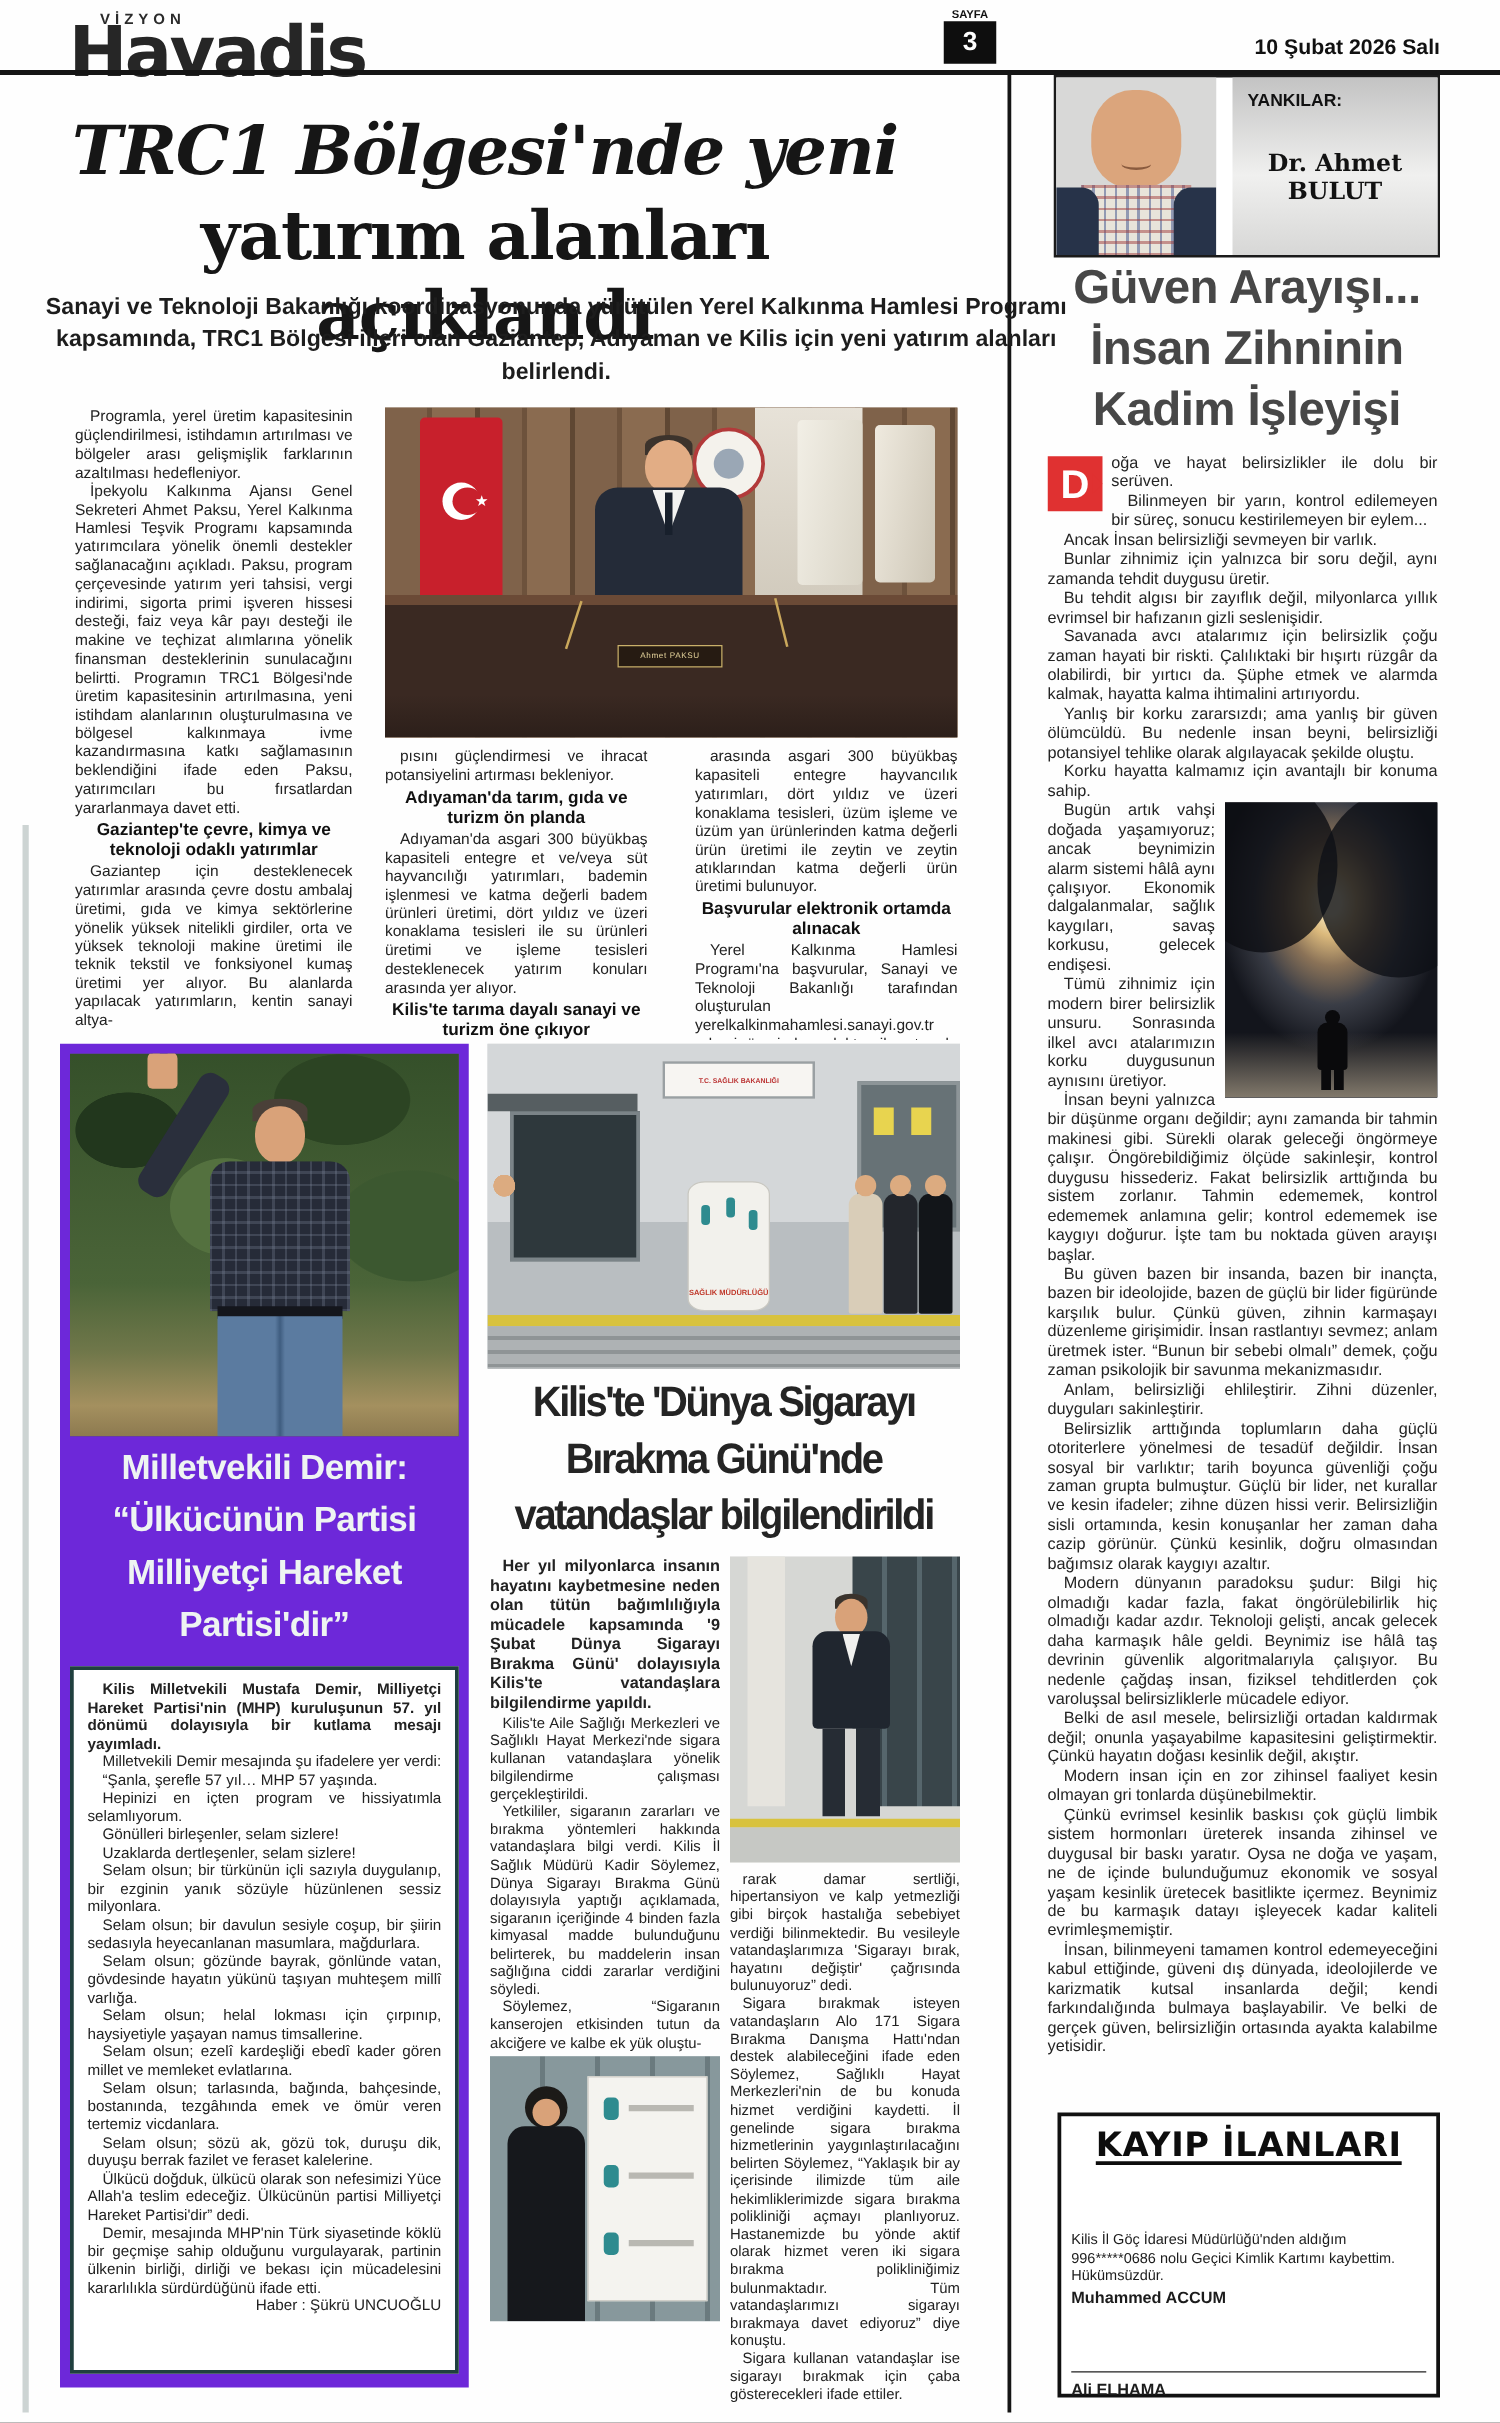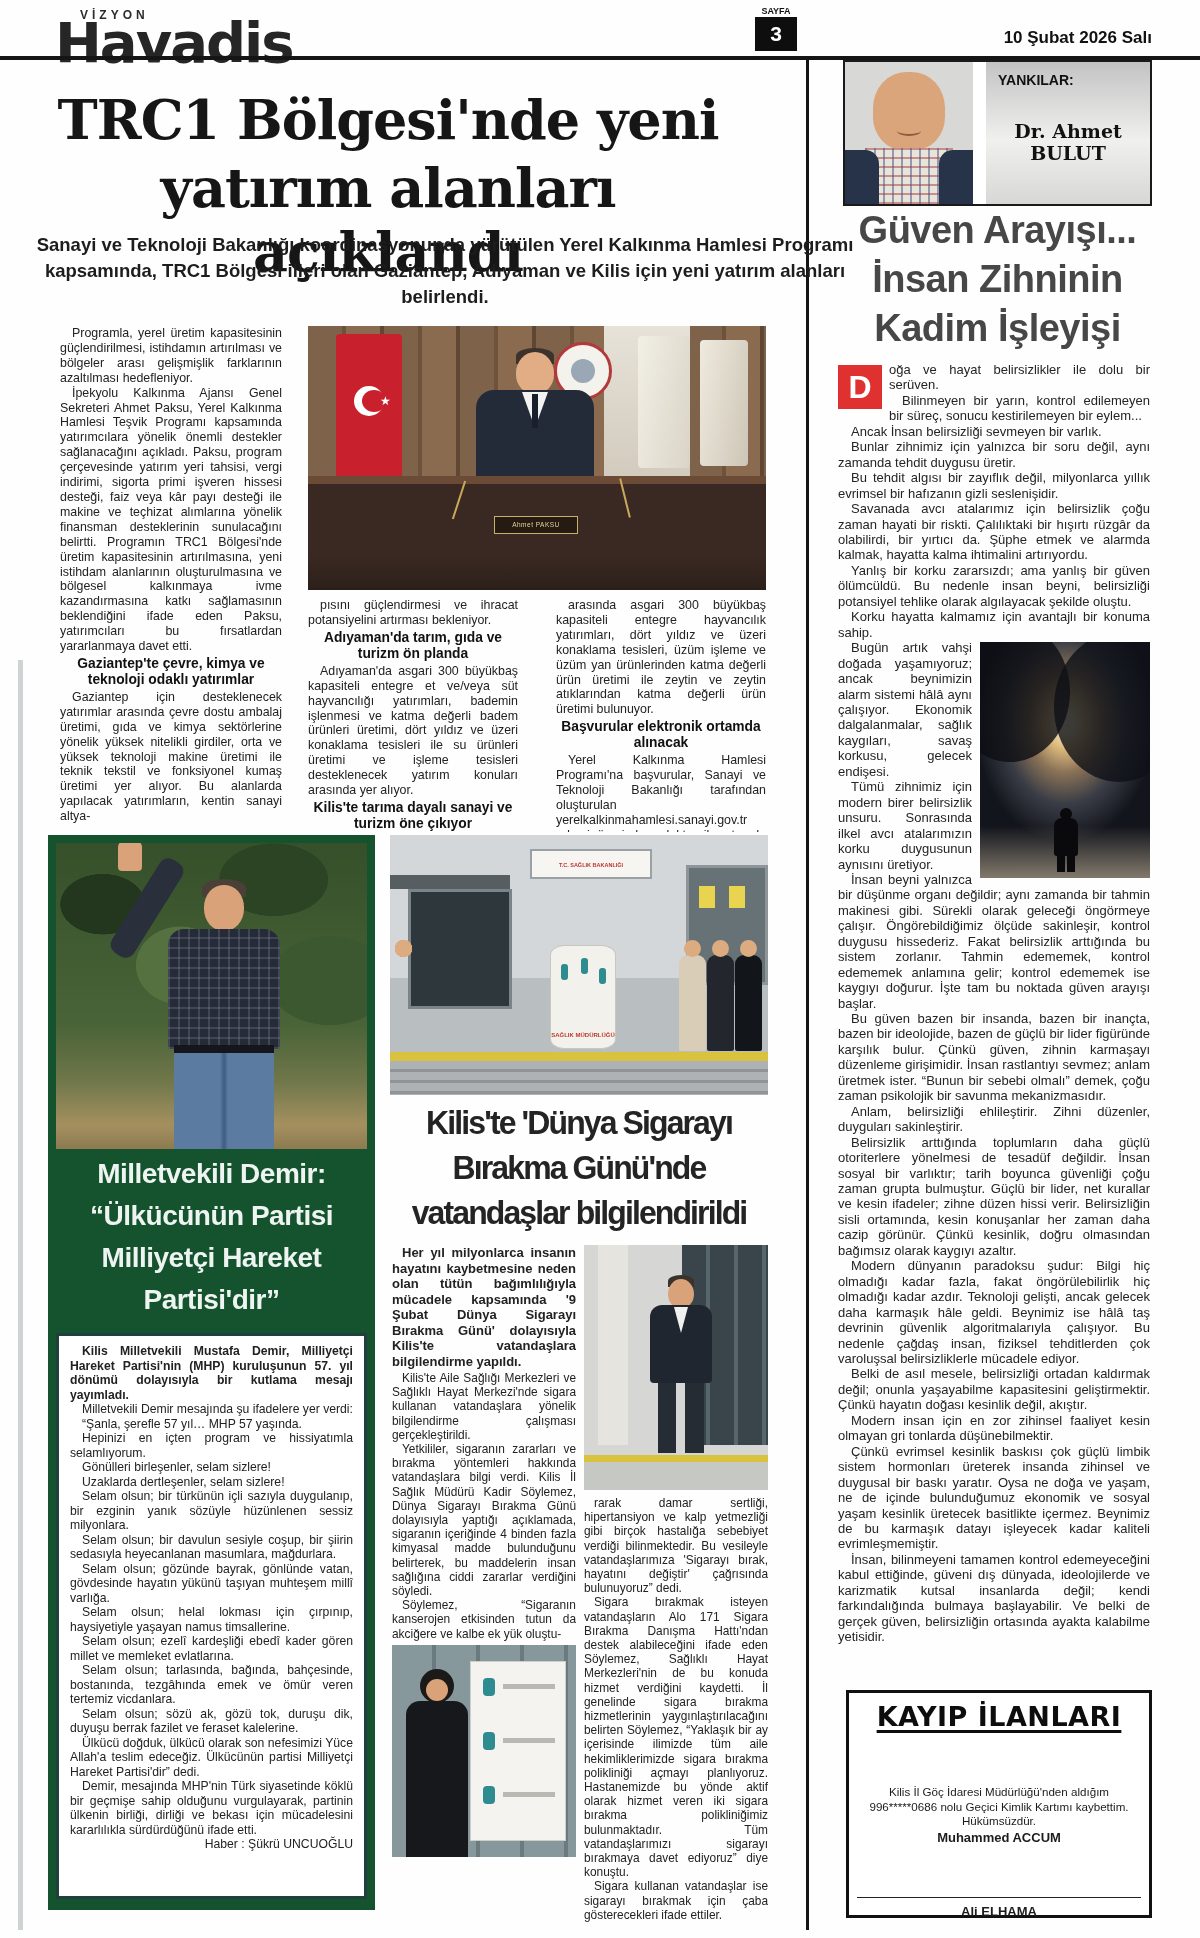--- a/index.html
+++ b/index.html
@@ -15,21 +15,21 @@
   .brand-rule { position:absolute; left:55px; top:58px; width:280px; height:2px; background:#2a2a2a; }
   .sayfa-label { position:absolute; left:752px; top:6px; width:48px; text-align:center; font-size:9px; font-weight:bold; color:#111; }
   .sayfa-box { position:absolute; left:755px; top:17px; width:42px; height:34px; background:#0e0e0e; color:#fff; font-size:21px; font-weight:bold; text-align:center; line-height:34px; }
   .edition-date { position:absolute; right:48px; top:28px; width:300px; text-align:right; font-size:17px; font-weight:bold; color:#111; }
   .head-rule { position:absolute; left:0; top:56px; width:1200px; height:4px; background:#151515; }
   .v-rule { position:absolute; left:806px; top:60px; width:3px; height:1870px; background:#151515; }
   .scan-edge { position:absolute; left:18px; top:660px; width:5px; height:1270px; background:#cdd4d3; }
 
   
   .mh { position:absolute; left:30px; width:716px; text-align:center; font-family:"DejaVu Serif", serif; font-weight:bold; font-size:54px; letter-spacing:-1px; color:#161616; }
-  .mh1 { top:88px; } .mh2 { top:156px; }
+  .mh1 { top:88px;font-style:italic; } .mh2 { top:156px; }
   .deck { position:absolute; left:30px; top:232px; width:830px; text-align:center; font-size:18.5px; font-weight:bold; line-height:26px; color:#1d1d1d; }
   .ncol { position:absolute; top:326px; font-size:12.4px; line-height:14.9px; text-align:justify; color:#222; }
   .ncol p { text-indent:12px; }
   .ncol h4 { text-align:center; font-size:13.8px; line-height:16px; margin:2px 0; color:#111; }
   .c1 { left:60px;  width:222px; height:500px; overflow:hidden; }
   .c2 { left:308px; width:210px; top:598px; height:234px; overflow:hidden; }
   .c3 { left:556px; width:210px; top:598px; height:234px; overflow:hidden; }
 
   
   .photo-desk { position:absolute; left:308px; top:326px; width:458px; height:264px; overflow:hidden; background:#7c5f45; }
@@ -47,21 +47,21 @@
   .pm-hair { position:absolute; left:208px; top:22px; width:38px; height:16px; background:#3c332c; border-radius:50% 50% 0 0; }
   .pm-torso { position:absolute; left:168px; top:64px; width:118px; height:92px; background:#242b38; border-radius:18px 18px 0 0; }
   .pm-shirt { position:absolute; left:214px; top:66px; width:26px; height:36px; background:#f3f3f1; clip-path:polygon(0 0,100% 0,50% 100%); }
   .pm-tie { position:absolute; left:224px; top:68px; width:6px; height:34px; background:#18202c; }
   .desk { position:absolute; left:0; top:150px; width:458px; height:114px; background:linear-gradient(#6b4a36 0 8px,#3a2922 8px 70%,#2c1f1a); }
   .nameplate { position:absolute; left:186px; top:40px; width:84px; height:18px; background:#261b12; border:1px solid #c9b06a; color:#e6d49c; font-size:6.5px; text-align:center; line-height:16px; letter-spacing:.5px; }
   .pen { position:absolute; width:2px; height:40px; background:#caa85c; transform:rotate(18deg); }
   .pen.p1 { left:150px; top:4px; } .pen.p2 { left:316px; top:2px; transform:rotate(-14deg); }
 
   
-  .demir { position:absolute; left:48px; top:835px; width:327px; height:1075px; background:#14532d;padding-left:40px; }
+  .demir { position:absolute; left:48px; top:835px; width:327px; height:1075px; background:#6d28d9;padding-left:40px; }
   .photo-demir { position:absolute; left:8px; top:8px; width:311px; height:306px; overflow:hidden; background:#47603a; }
   .green-bg { position:absolute; inset:0;
     background:radial-gradient(70px 50px at 15% 20%,#22371d 0 60%,transparent 61%),
                radial-gradient(90px 60px at 70% 12%,#2c4423 0 60%,transparent 61%),
                radial-gradient(80px 70px at 40% 40%,#54713f 0 55%,transparent 56%),
                radial-gradient(110px 80px at 88% 45%,#3c5830 0 55%,transparent 56%),
                linear-gradient(#35502a,#4a6438 60%,#70774a 78%,#a4905f 92%,#8d7a50);
   }
   .dm-arm { position:absolute; left:78px; top:10px; width:26px; height:110px; background:#2a2f3c; transform:rotate(32deg); border-radius:10px; }
   .dm-hand { position:absolute; left:62px; top:-2px; width:24px; height:30px; background:#d9a279; border-radius:6px 6px 4px 4px; }
@@ -159,21 +159,21 @@
   .my-cloud1 { position:absolute; left:-30px; top:-20px; width:120px; height:140px; background:#0c0e13; border-radius:50%; opacity:.8; }
   .my-cloud2 { position:absolute; right:-34px; top:-10px; width:130px; height:150px; background:#0e1016; border-radius:50%; opacity:.8; }
   .my-mist { position:absolute; left:0; bottom:0; width:100%; height:52px; background:linear-gradient(transparent,#b9ab93aa); }
   .my-fig-head { position:absolute; left:80px; bottom:58px; width:12px; height:12px; background:#0a0a0c; border-radius:50%; }
   .my-fig-body { position:absolute; left:74px; bottom:22px; width:24px; height:38px; background:#0a0a0c; border-radius:8px 8px 3px 3px; }
   .my-fig-legs { position:absolute; left:77px; bottom:6px; width:18px; height:20px; background:linear-gradient(90deg,#0a0a0c 42%,transparent 42% 58%,#0a0a0c 58%); }
 
   
   .kayip { position:absolute; left:846px; top:1690px; width:306px; height:228px; border:3px solid #111; background:#fff; padding:6px 8px; }
   .kayip-title { text-align:center; font-size:27px; font-weight:bold; letter-spacing:.5px; color:#0d0d0d; text-decoration:underline; text-decoration-thickness:3px; text-underline-offset:4px; margin:2px 0 8px; font-family:"DejaVu Sans", sans-serif; }
-  .kayip-item { text-align:center; font-size:11.6px; line-height:14.5px; color:#1c1c1c; padding:5px 0 4px;margin-top:48px; }
+  .kayip-item { font-size:11.6px; line-height:14.5px; color:#1c1c1c; padding:5px 0 4px;margin-top:48px; }
   .kayip-item + .kayip-item { border-top:1.5px solid #222; }
   .kayip-name { font-weight:bold; font-size:13px; margin-top:2px; }
 </style>
 </head>
 <body>
 
 <div class="page">
 
   <div class="scan-edge"></div>
   <div class="brand-top">VİZYON</div>

